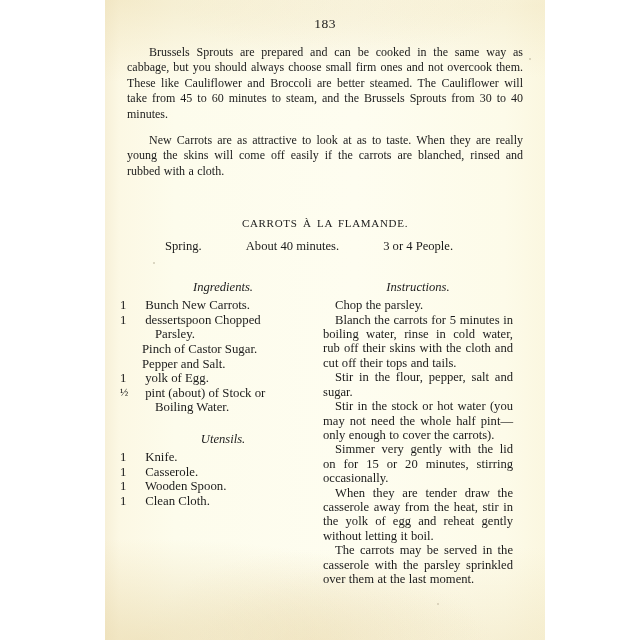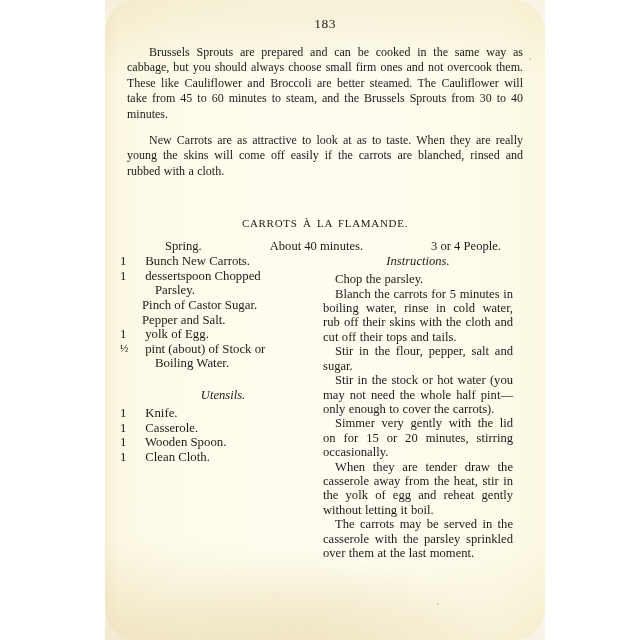--- a/index.html
+++ b/index.html
@@ -28,21 +28,20 @@
     background: #fdfbe8;
     background-image:
       linear-gradient(90deg,
         #f7f0d8 0px,
         #fcf8e4 14px,
         #fdfcec 70px,
         #fefdf0 250px,
         #fdfbe9 400px,
         #fbf7e0 440px);
     box-sizing: border-box;
-    border-radius: 31px;
   }
 
   
   .paper-stain {
     position: absolute;
     left: 0;
     bottom: 0;
     width: 100%;
     height: 120px;
     background:
@@ -101,23 +100,24 @@
     text-align: center;
     font-size: 11px;
     letter-spacing: 0.7px;
     margin-top: 38px;
     margin-bottom: 10px;
     word-spacing: 2px;
   }
 
   .meta-row {
     display: flex;
-    justify-content: space-between;
     font-size: 12.6px;
     padding: 0 22px 0 38px;
+    margin-bottom: 26px;
+    gap: 44px;
   }
   .meta-row > span { white-space: nowrap; }
 
   
   .columns {
     display: flex;
     align-items: flex-start;
   }
 
   .col-left {
@@ -212,20 +212,21 @@
 
       <div class="meta-row">
         <span>Spring.</span>
         <span>About 40 minutes.</span>
         <span>3 or 4 People.</span>
       </div>
 
       <div class="columns">
 
         <div class="col-left">
+          <div class="col-head">Ingredients.</div>
           <ul class="ing-list">
               <li><span class="qty">1</span> <span>Bunch New Carrots.</span></li>
               <li><span class="qty">1</span> <span>dessertspoon  Chopped</span></li>
               <li class="runon"><span>Parsley.</span></li>
               <li><span class="qty"></span><span>Pinch of Castor Sugar.</span></li>
               <li><span class="qty"></span><span>Pepper and Salt.</span></li>
               <li><span class="qty">1</span> <span>yolk of Egg.</span></li>
               <li><span class="qty frac">½</span> <span>pint (about) of Stock or</span></li>
               <li class="runon"><span>Boiling Water.</span></li>
             </ul>

